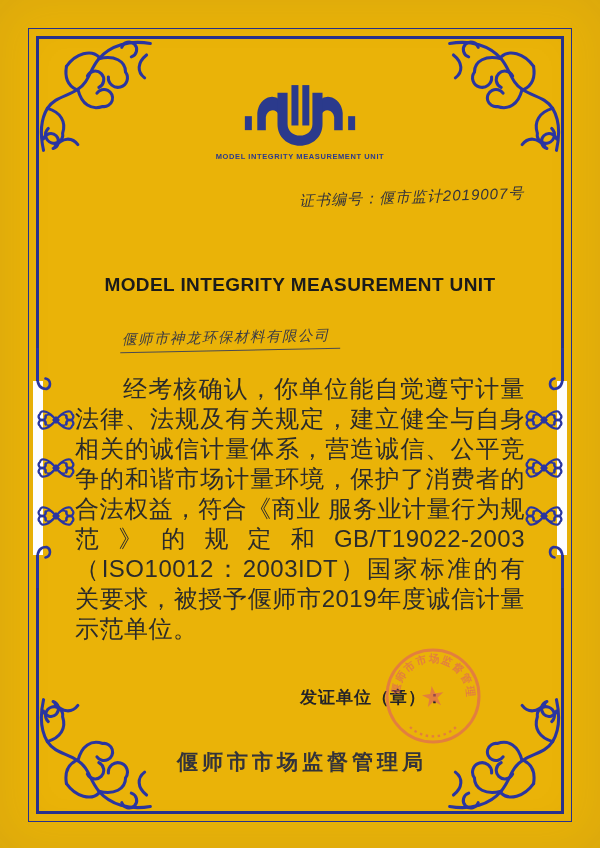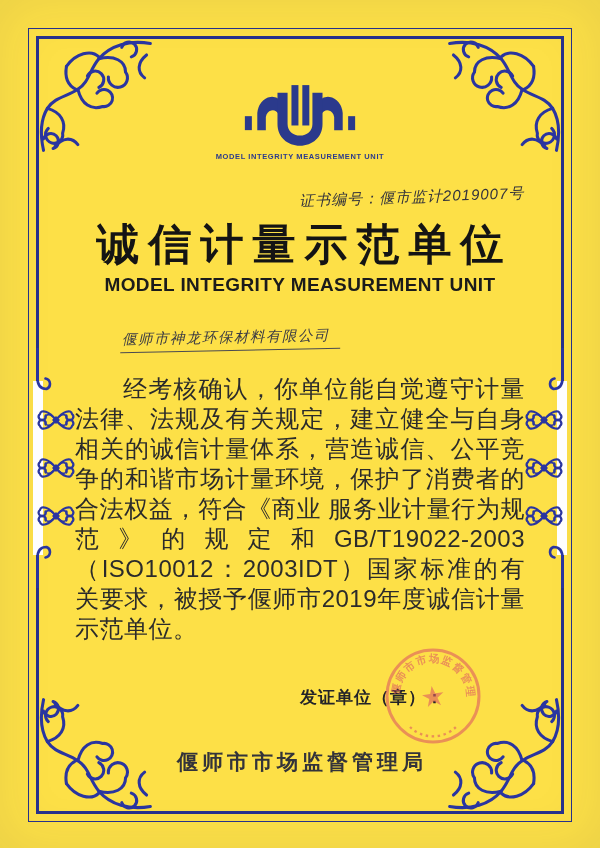--- a/index.html
+++ b/index.html
@@ -1,21 +1,21 @@
 <!DOCTYPE html>
 <html><head>
 <meta charset="utf-8">
 <style>
   * { margin:0; padding:0; box-sizing:border-box; }
   html,body { width:600px; height:848px; }
   body { font-family:"Liberation Sans", sans-serif; background:#e9e9e7; }
 
   .page {
     position:relative; width:600px; height:848px; overflow:hidden;
-    background:#fde047;
+    background:#eab308;
     box-shadow: inset 0 0 55px rgba(60,60,70,.10);
   }
 
   
   .border-outer {
     position:absolute; left:28px; top:28px; right:28px; bottom:26px;
     border:1.5px solid #27318b;
   }
   .border-inner {
     position:absolute; left:36px; top:36px; right:36px; bottom:34px;
@@ -185,21 +185,20 @@
           <rect x="78" y="4" width="9" height="52"></rect>
         </g>
       </svg>
       <div class="logo-caption">MODEL INTEGRITY MEASUREMENT UNIT</div>
     </div>
 
     <div class="cert-no">
       <span>证书编号：</span><span>偃市监计2019007号</span>
     </div>
 
-    <div class="title-zh">诚信计量示范单位</div>
     <div class="title-en">MODEL INTEGRITY MEASUREMENT UNIT</div>
 
     <div class="recipient">
       <span class="line">偃师市神龙环保材料有限公司</span>
     </div>
 
     <div class="body-text">经考核确认，你单位能自觉遵守计量法律、法规及有关规定，建立健全与自身相关的诚信计量体系，营造诚信、公平竞争的和谐市场计量环境，保护了消费者的合法权益，符合《商业 服务业计量行为规范》的规定和GB/T19022-2003（ISO10012：2003IDT）国家标准的有关要求，被授予偃师市2019年度诚信计量示范单位。</div>
 
     <div class="issuer-row">
       <div class="issuer-label">发证单位（章）：</div>

